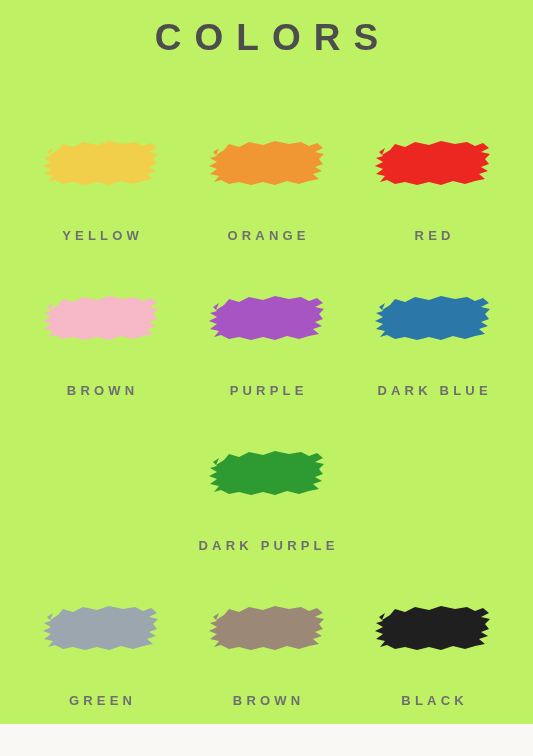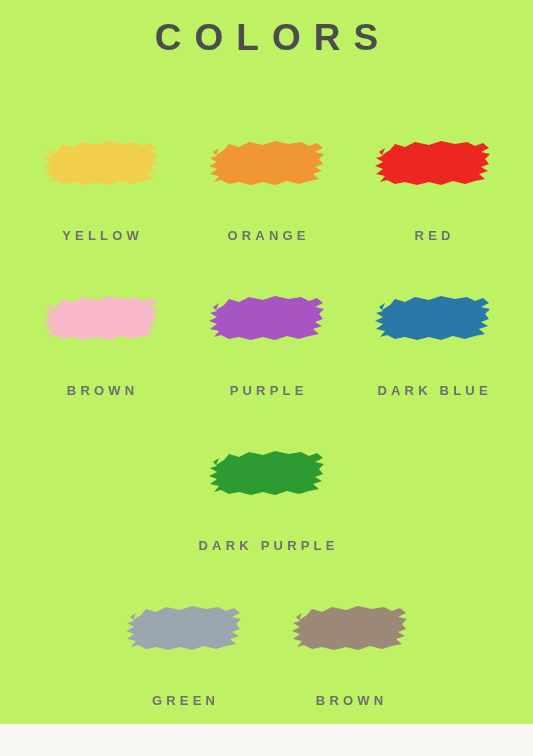--- a/index.html
+++ b/index.html
@@ -145,16 +145,22 @@
           <path d="M8 22 L14 18 L11 25 L19 20 L24 14 L34 17 L44 12 L58 15 L70 11 L84 14 L96 12 L104 16 L112 13 L118 18 L110 22 L119 24 L114 29 L118 34 L110 37 L117 41 L108 44 L114 49 L104 51 L94 54 L82 51 L70 55 L58 52 L46 55 L34 52 L24 54 L16 50 L9 52 L14 46 L5 44 L12 39 L4 36 L12 32 L5 28 L12 26 Z" fill="#9ba6ae"></path>
         </svg>
         <div class="swatch-label">GREEN</div>
       </div>
       <div class="swatch-cell">
         <svg class="swatch-art" viewBox="0 0 124 66">
           <path d="M8 22 L14 18 L11 25 L19 20 L24 14 L34 17 L44 12 L58 15 L70 11 L84 14 L96 12 L104 16 L112 13 L118 18 L110 22 L119 24 L114 29 L118 34 L110 37 L117 41 L108 44 L114 49 L104 51 L94 54 L82 51 L70 55 L58 52 L46 55 L34 52 L24 54 L16 50 L9 52 L14 46 L5 44 L12 39 L4 36 L12 32 L5 28 L12 26 Z" fill="#9b8876"></path>
         </svg>
         <div class="swatch-label">BROWN</div>
       </div>
+      <div class="swatch-cell">
+        <svg class="swatch-art" viewBox="0 0 124 66">
+          <path d="M8 22 L14 18 L11 25 L19 20 L24 14 L34 17 L44 12 L58 15 L70 11 L84 14 L96 12 L104 16 L112 13 L118 18 L110 22 L119 24 L114 29 L118 34 L110 37 L117 41 L108 44 L114 49 L104 51 L94 54 L82 51 L70 55 L58 52 L46 55 L34 52 L24 54 L16 50 L9 52 L14 46 L5 44 L12 39 L4 36 L12 32 L5 28 L12 26 Z" fill="#1f1f1f"></path>
+        </svg>
+        <div class="swatch-label">BLACK</div>
+      </div>
     </div>
 
   </div>
 </div>
 
 </body></html>

